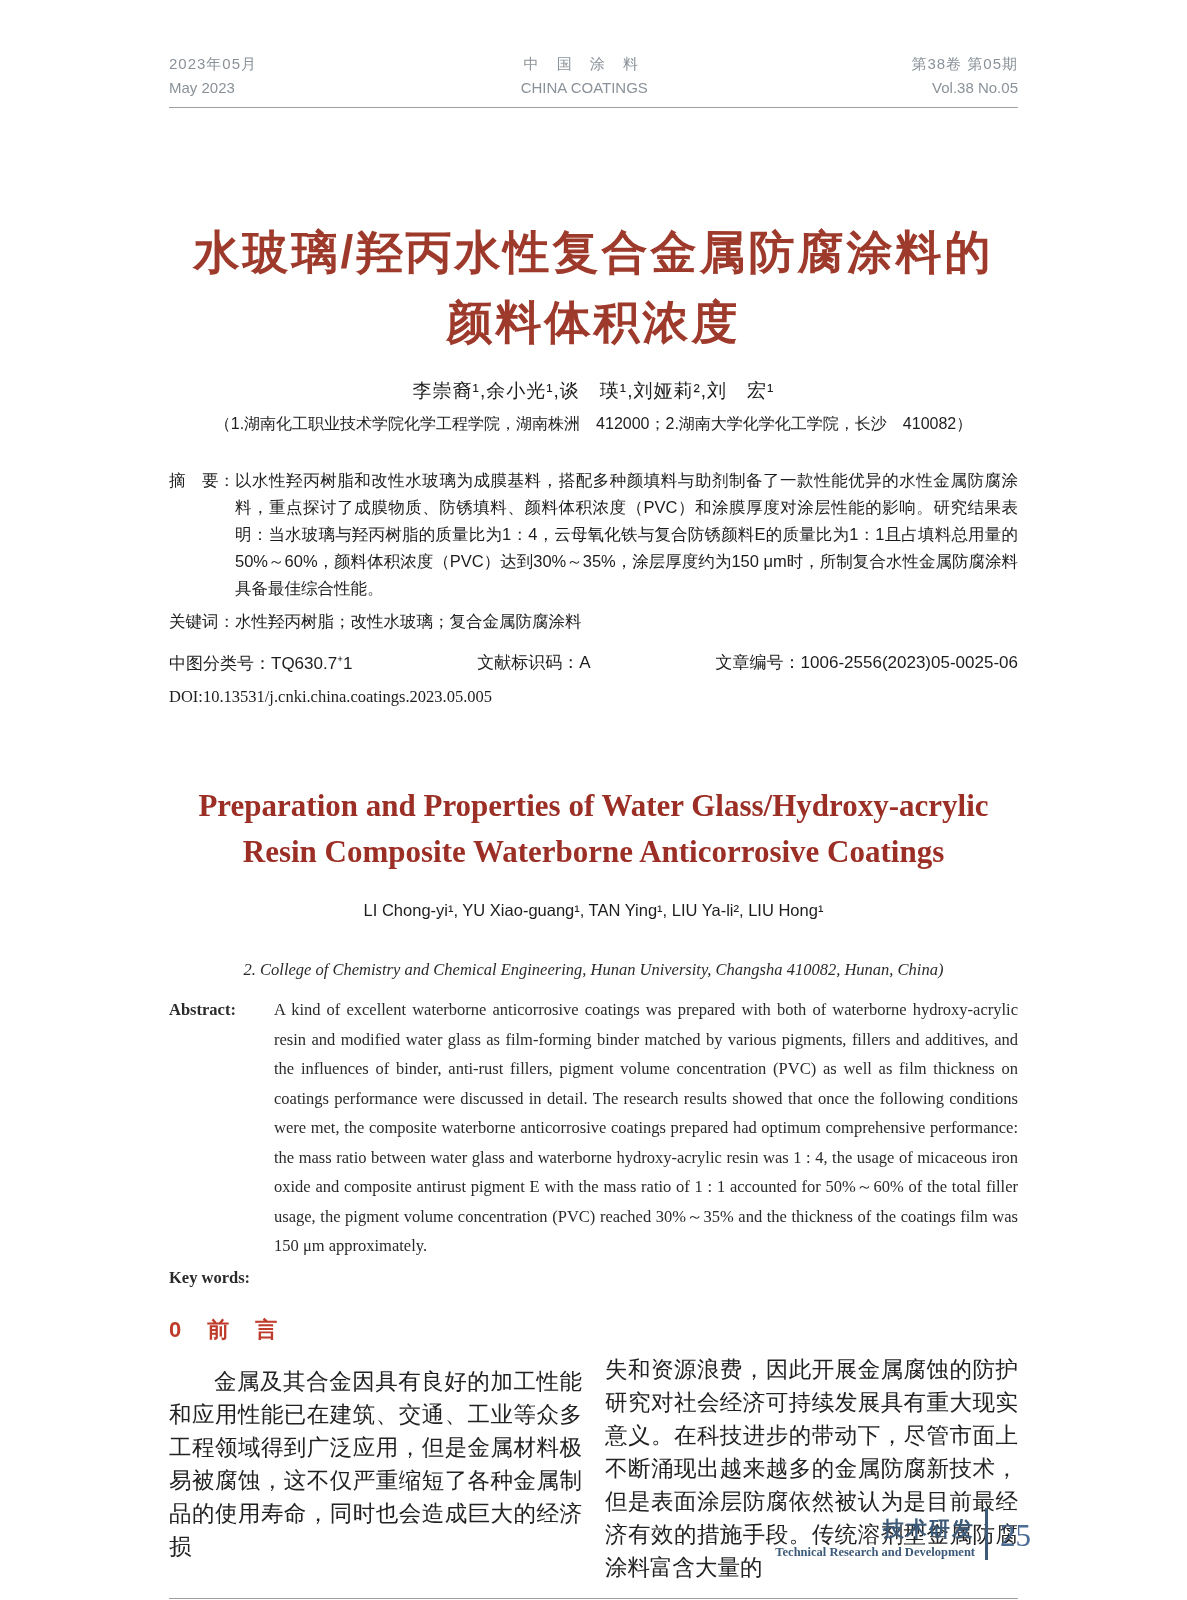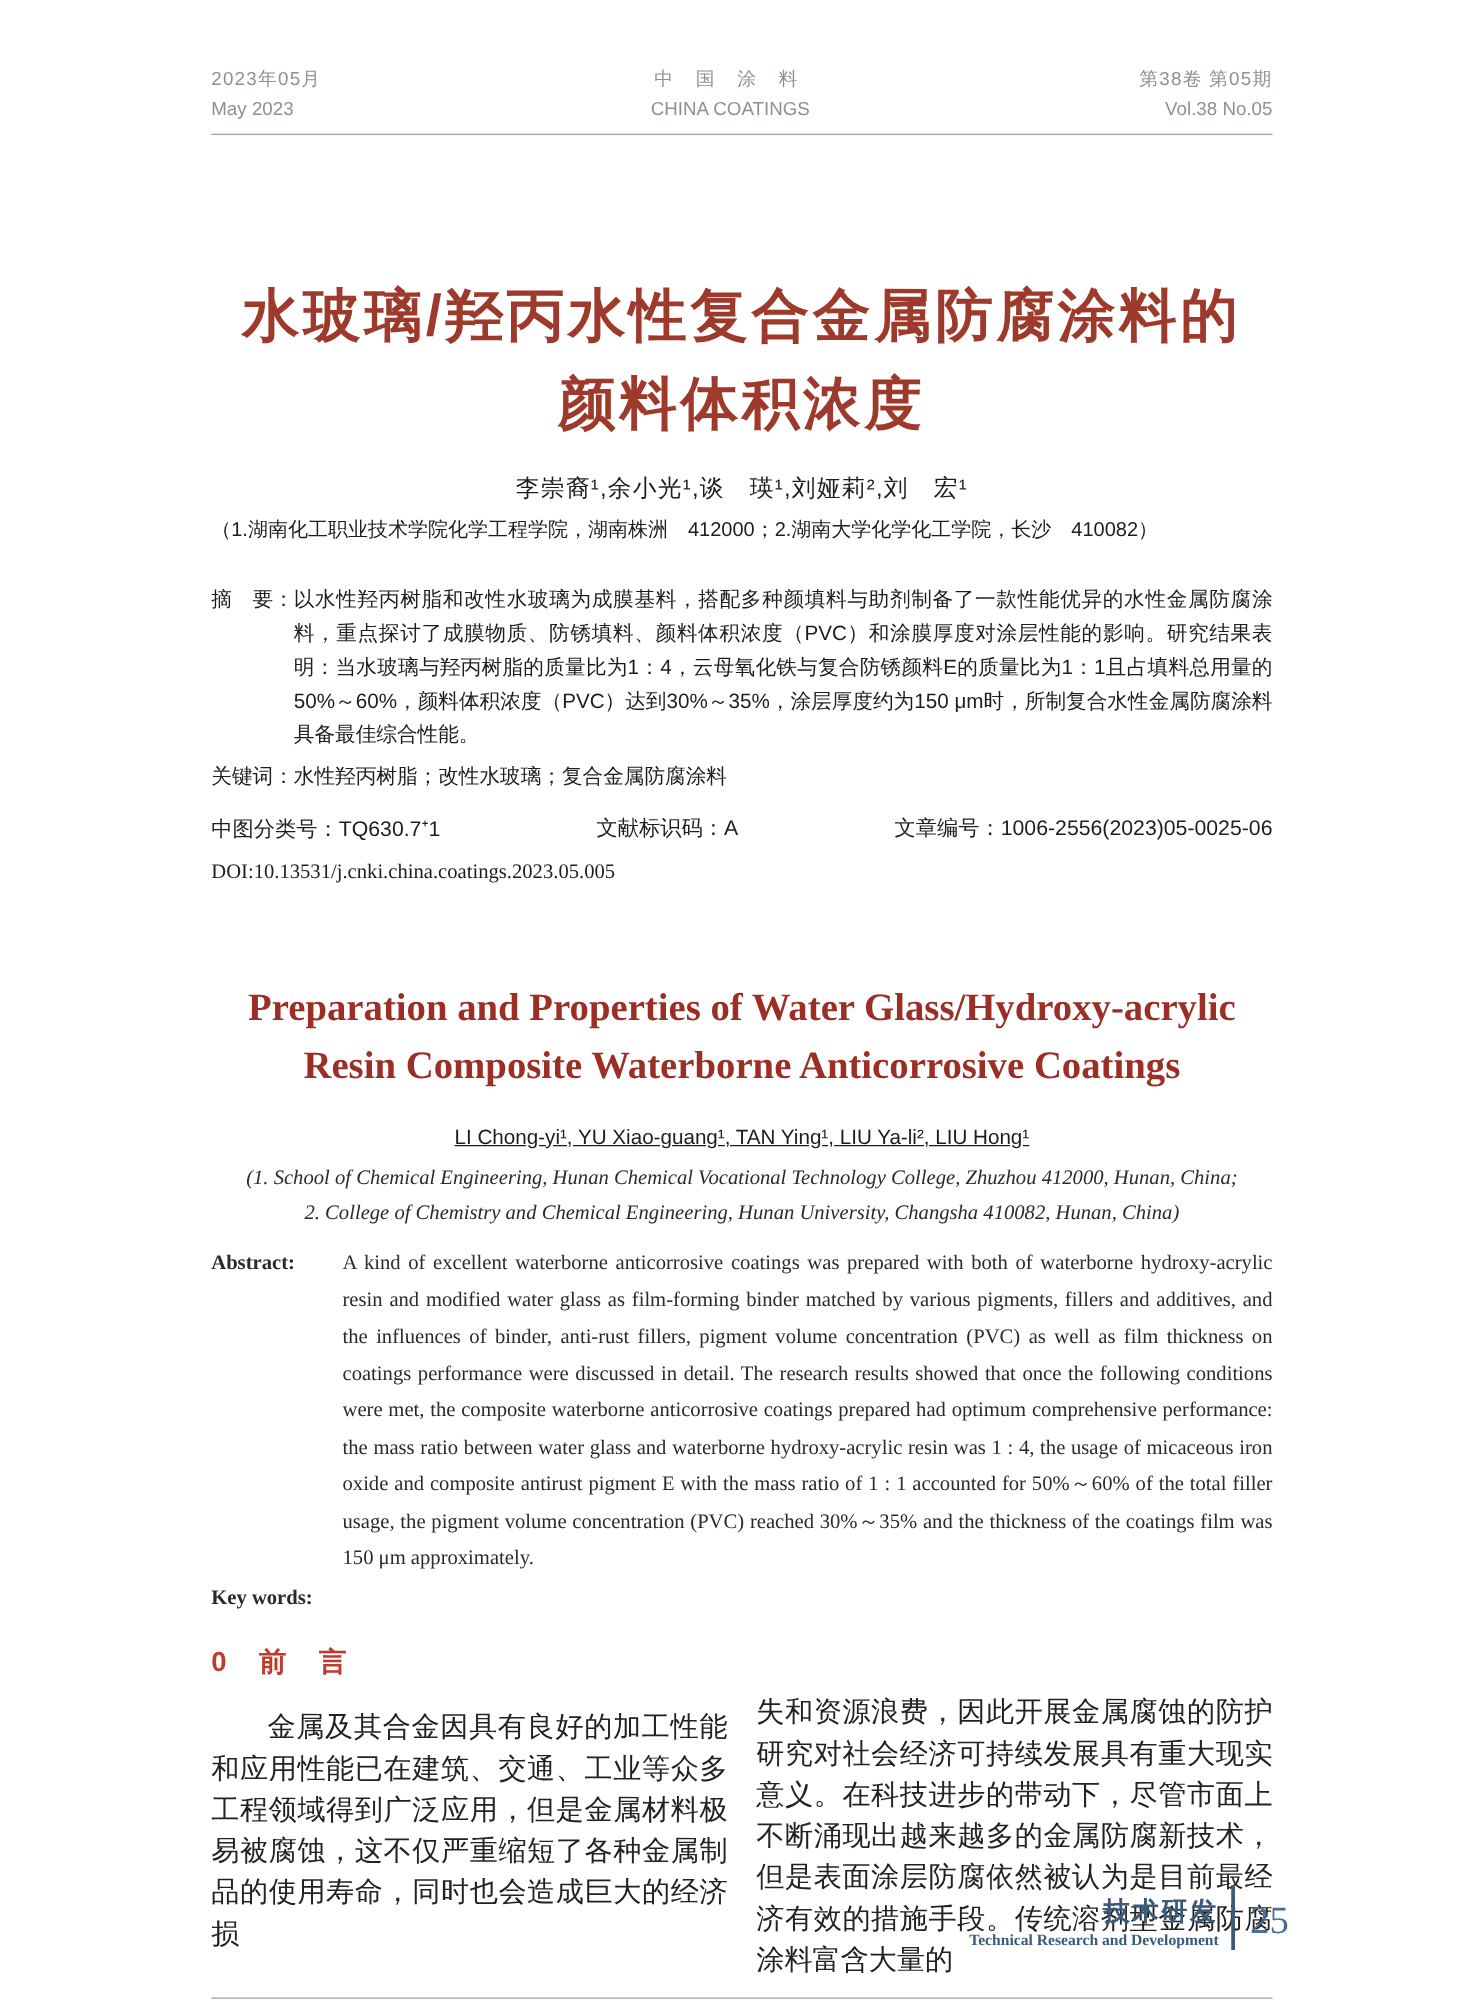--- a/index.html
+++ b/index.html
@@ -42,21 +42,21 @@
 
   
   .title-cn{
     margin-top:110px;
     text-align:center;
     color:var(--title-red);
     font-size:46px;font-weight:bold;
     line-height:1.52;letter-spacing:3px;
   }
   .authors-cn{margin-top:20px;text-align:center;font-size:19px;letter-spacing:1px;}
-  .affil-cn{margin-top:10px;font-size:16px;}
+  .affil-cn{margin-top:10px;text-align:center;font-size:16px;}
 
   
   .hang-cn{
     margin-top:32px;
     position:relative;
     padding-left:66px;
     font-size:16.5px;line-height:27px;
     text-align:justify;
   }
   .hang-cn .hang-label{position:absolute;left:0;top:0;}
@@ -74,21 +74,21 @@
 
   
   .title-en{
     margin-top:76px;
     text-align:center;
     color:var(--en-title-red);
     font-family:"Liberation Serif", serif;
     font-size:31px;font-weight:bold;
     line-height:1.48;
   }
-  .authors-en{margin-top:26px;text-align:center;font-size:16.5px;text-decoration:underline;}
+  .authors-en{margin-top:26px;text-align:center;font-size:16.5px;}
   .affil-en{
     margin-top:8px;text-align:center;
     font-family:"Liberation Serif", serif;
     font-style:italic;
     font-size:16.5px;line-height:1.75;
     color:#2a2a2a;
   }
 
   
   .hang-en{
@@ -209,21 +209,21 @@
 
     <div class="doi-line">DOI:10.13531/j.cnki.china.coatings.2023.05.005</div>
 
     <h2 class="title-en">
       <span>Preparation and Properties of Water Glass/Hydroxy-acrylic</span><br>
       <span>Resin Composite Waterborne Anticorrosive Coatings</span>
     </h2>
 
     <div class="authors-en">LI Chong-yi¹, YU Xiao-guang¹, TAN Ying¹, LIU Ya-li², LIU Hong¹</div>
     <div class="affil-en">
-      <span>(1. School of Chemical Engineering, Hunan Chemical Vocational Technology College, Zhuzhou 412000, Hunan, China;</span><br>
+      <br>
       <span>2. College of Chemistry and Chemical Engineering, Hunan University, Changsha 410082, Hunan, China)</span>
     </div>
 
     <div class="hang-en">
       <span class="hang-label">Abstract:</span>
       <span>A kind of excellent waterborne anticorrosive coatings was prepared with both of waterborne hydroxy-acrylic resin and modified water glass as film-forming binder matched by various pigments, fillers and additives, and the influences of binder, anti-rust fillers, pigment volume concentration (PVC) as well as film thickness on coatings performance were discussed in detail. The research results showed that once the following conditions were met, the composite waterborne anticorrosive coatings prepared had optimum comprehensive performance: the mass ratio between water glass and waterborne hydroxy-acrylic resin was 1 : 4, the usage of micaceous iron oxide and composite antirust pigment E with the mass ratio of 1 : 1 accounted for 50%～60% of the total filler usage, the pigment volume concentration (PVC) reached 30%～35% and the thickness of the coatings film was 150 μm approximately.</span>
     </div>
 
     <div class="hang-en keywords-en">
       <span class="hang-label">Key words:</span>

